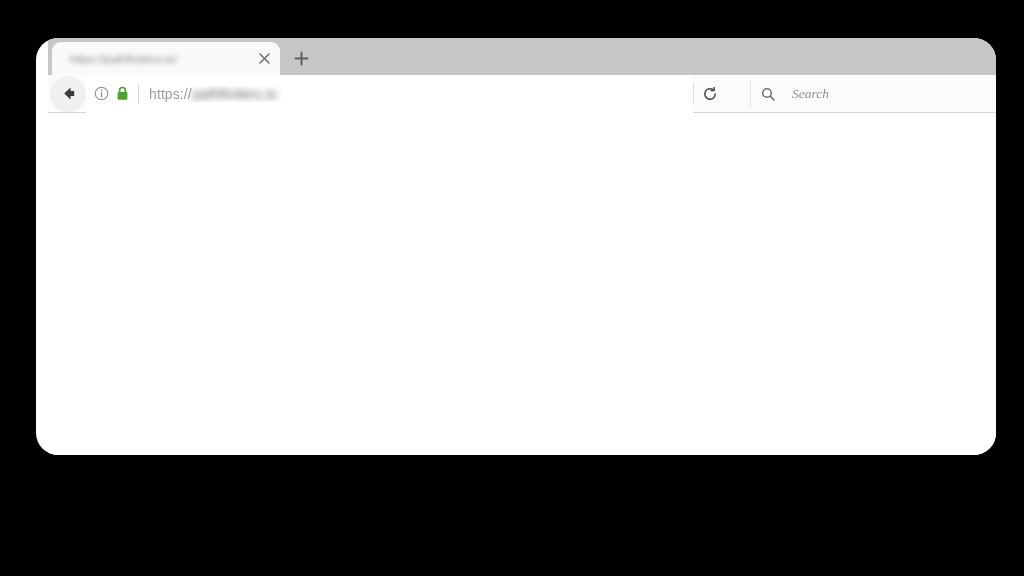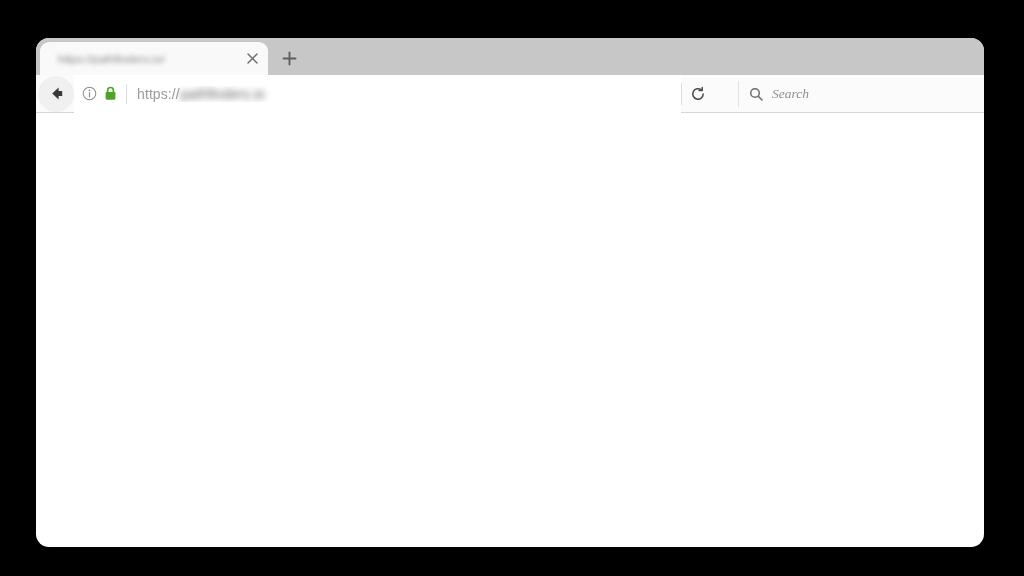--- a/index.html
+++ b/index.html
@@ -21,25 +21,26 @@
     height: 576px;
     background: #000000;
   }
 
   
   .browser-window {
     position: absolute;
     left: 36px;
     top: 38px;
     width: 948px;
-    height: 509px;
+    height: 417px;
     background: #ffffff;
-    border-radius: 13px;
+    border-radius: 22px;
     overflow: hidden;
     box-shadow: 0 0 0 0 rgba(0,0,0,0);
+    padding-left: 12px;
   }
 
   
   .tab-strip {
     position: relative;
     height: 37px;
     background: #c7c7c7;
     display: flex;
     align-items: flex-end;
     padding-left: 4px;
@@ -200,21 +201,21 @@
     justify-content: center;
     color: #4a4a4a;
     cursor: default;
     flex: 0 0 32px;
   }
   .reload-btn svg { display: block; }
 
   .search-box {
     display: flex;
     align-items: center;
-    gap: 9px;
+    gap: 17px;
     height: 26px;
     width: 246px;
     flex: 0 0 246px;
     margin-left: 24px;
     padding-left: 10px;
     border-left: 1px solid #e2e2e2;
     box-sizing: border-box;
   }
 
   .icon-search {

